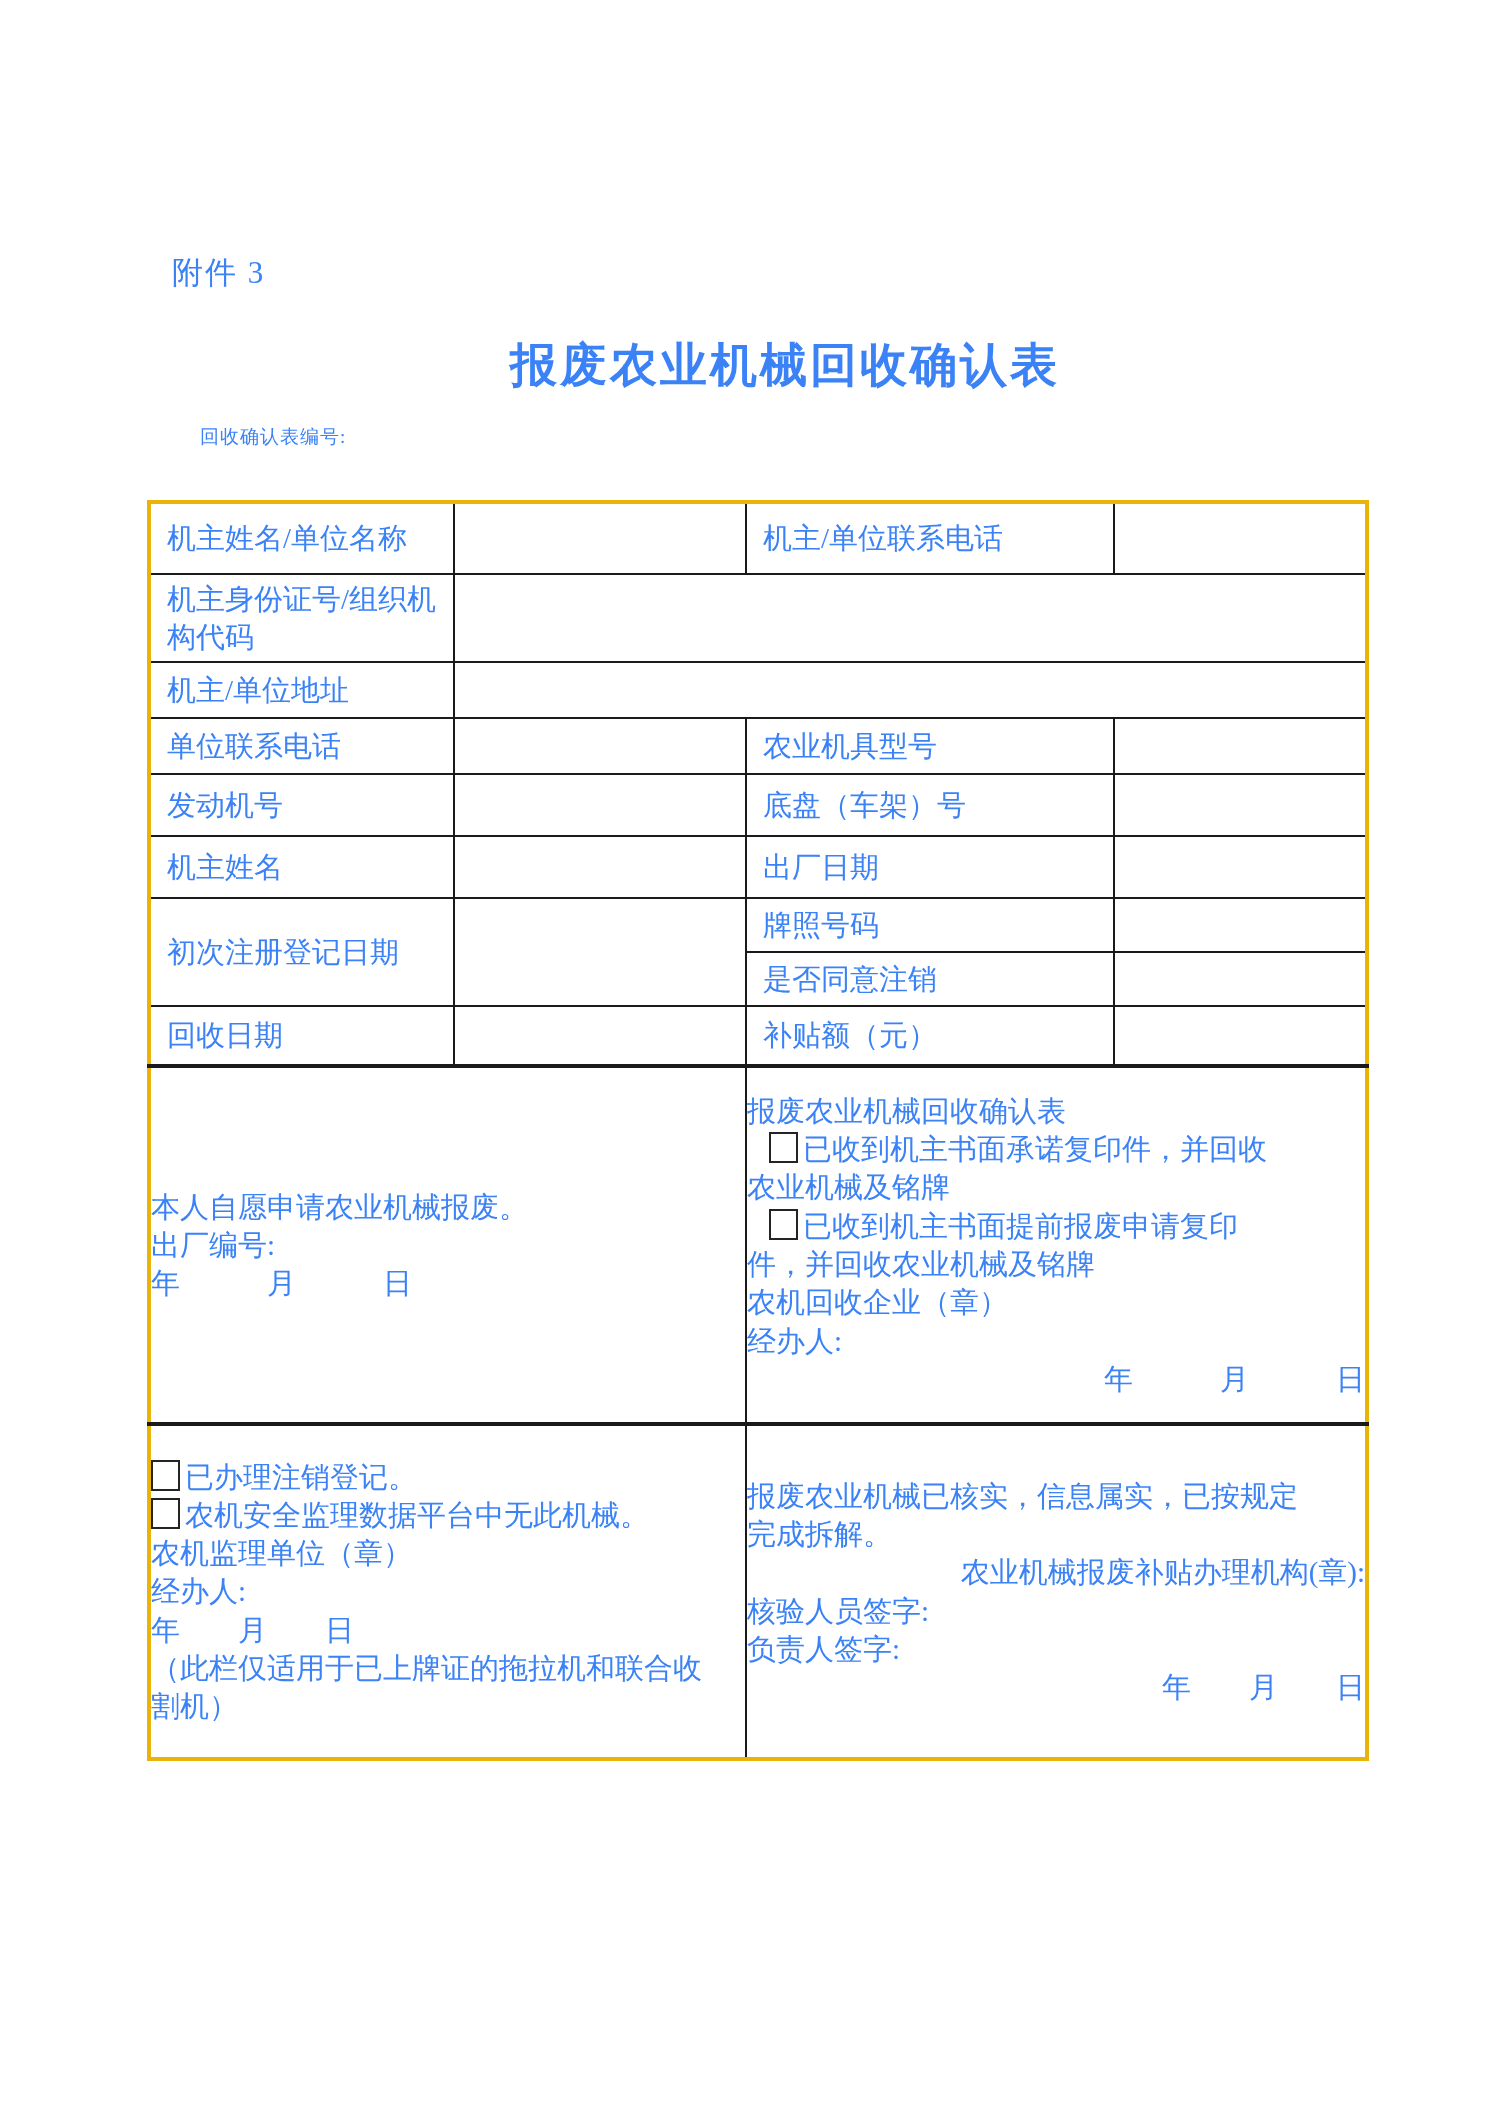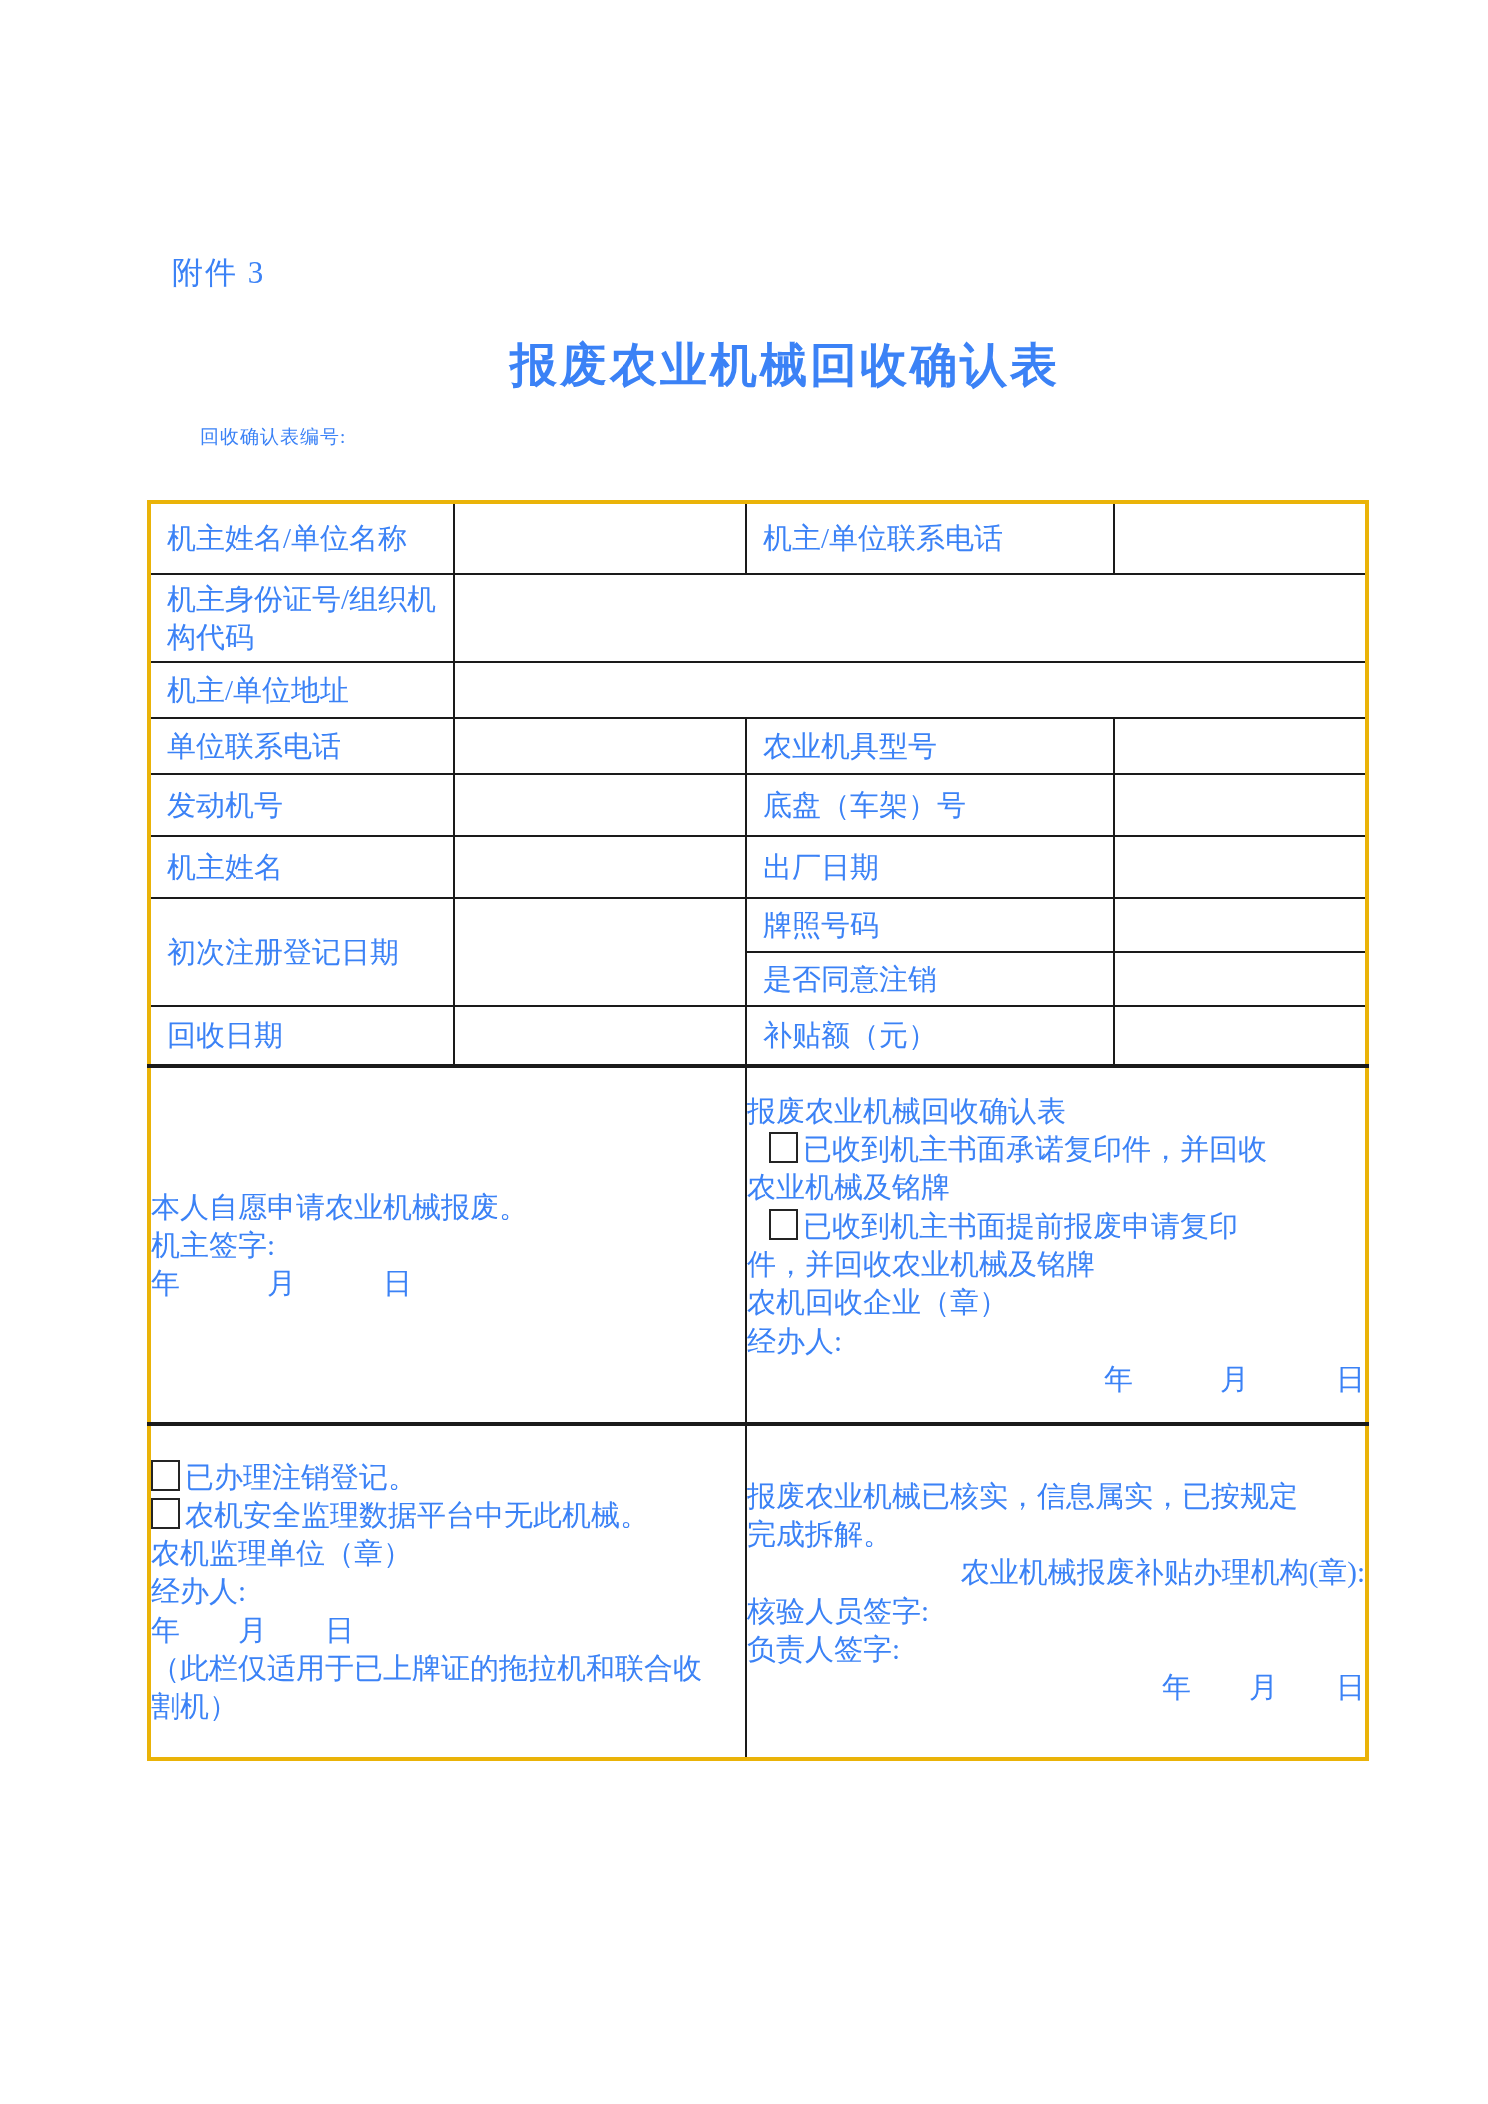--- a/index.html
+++ b/index.html
@@ -148,21 +148,21 @@
     <tr style="height:60px">
       <td class="lab">回收日期</td>
       <td class="val"></td>
       <td class="lab">补贴额（元）</td>
       <td class="val"></td>
     </tr>
 
     <tr class="thick-top" style="height:358px">
       <td class="sec" colspan="2">
         <p class="own-statement">本人自愿申请农业机械报废。</p>
-        <p class="own-sign">机主签字:</p>
+        <p class="own-sign">出厂编号:</p>
         <p class="own-date">年　　　月　　　日</p>
       </td>
       <td class="sec" colspan="2">
         <p class="rec-line1">报废农业机械回收确认表</p>
         <p class="rec-check"><span class="cb"></span><span>已收到机主书面承诺复印件，并回收农业机械及铭牌</span></p>
         <p class="rec-check"><span class="cb"></span><span>已收到机主书面提前报废申请复印件，并回收农业机械及铭牌</span></p>
         <p class="rec-seal">农机回收企业（章）</p>
         <p class="rec-handler">经办人:</p>
         <p class="rec-date">年　　　月　　　日</p>
       </td>

